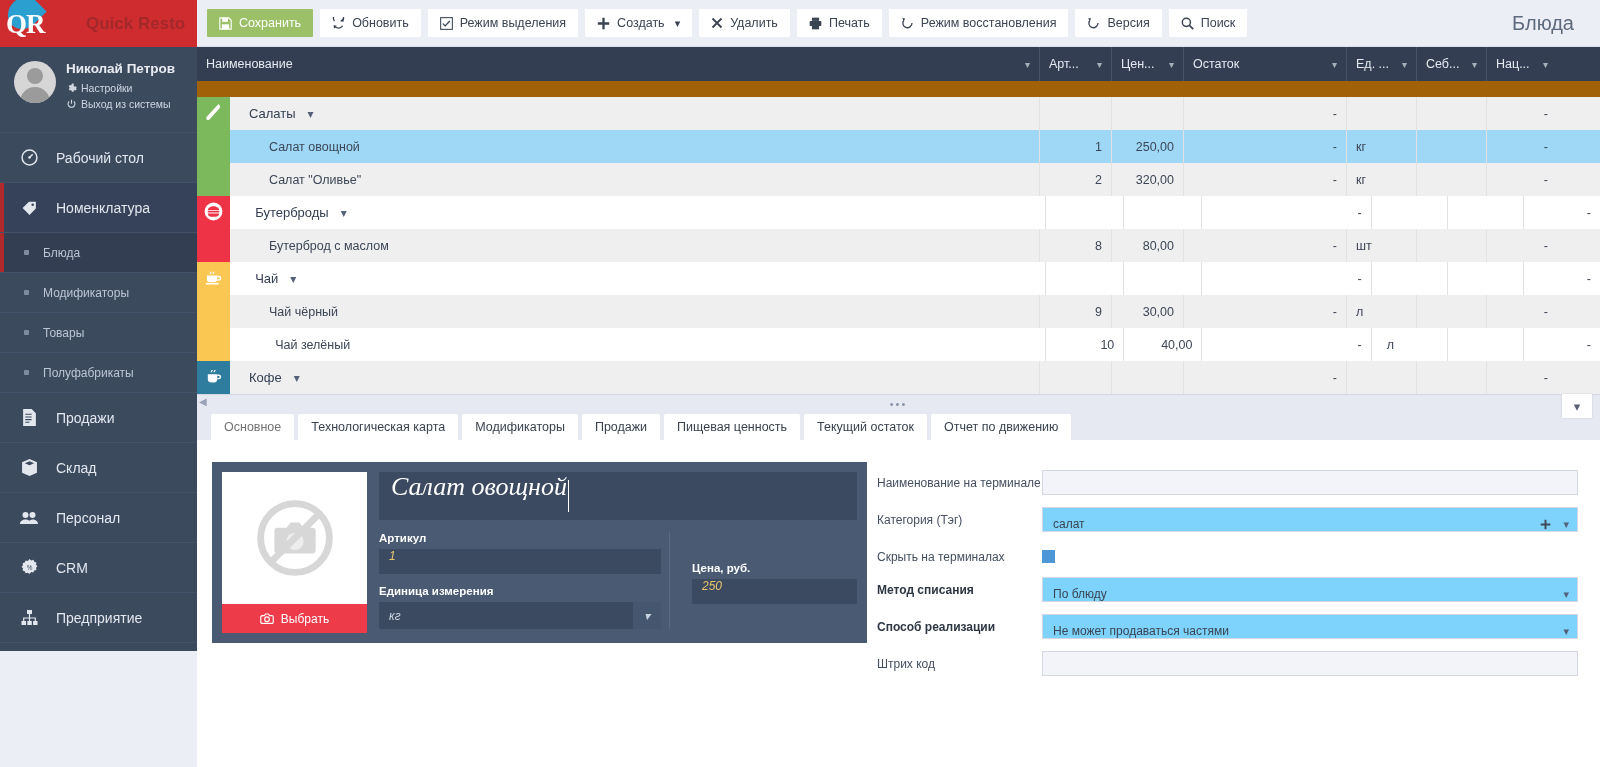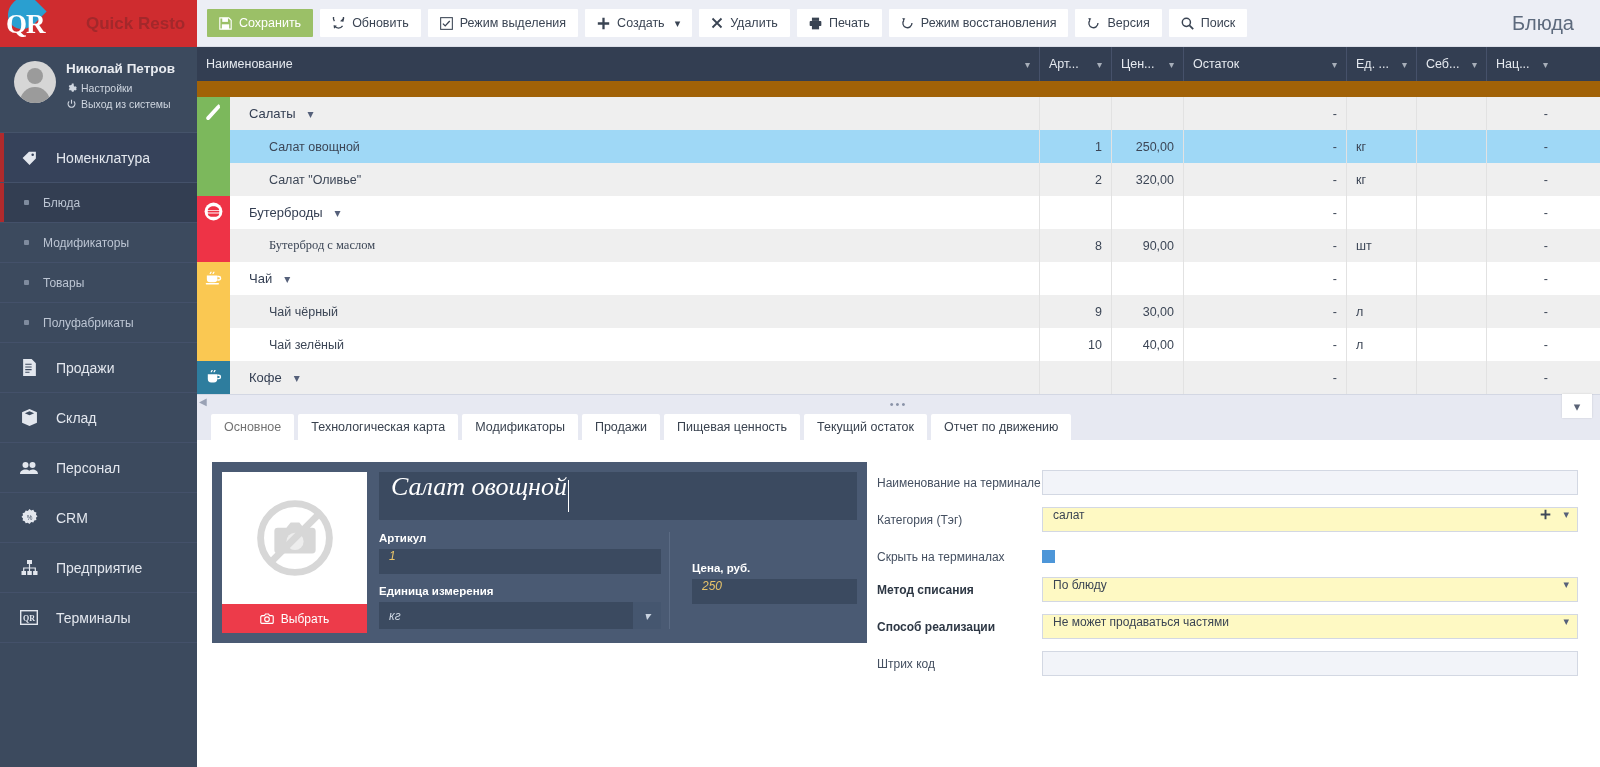--- a/index.html
+++ b/index.html
@@ -6,21 +6,21 @@
   html, body {
     width: 1600px; height: 767px;
     overflow: hidden;
     font-family: "Liberation Sans", sans-serif;
     background: #eceef5;
   }
   .app { position: relative; width: 1600px; height: 767px; display: flex; }
 
   
   .sidebar {
-    width: 197px; height: 767px;
+    width: 197px; height: 651px;
     background: #3c4a5e;
     flex: 0 0 197px;
     position: relative;
     overflow: hidden;
   }
   .logo-bar {
     height: 47px; background: #cf2c2f;
     position: relative; display: flex; align-items: center;
   }
   .logo-mark {
@@ -132,21 +132,21 @@
   .th {
     display: flex; align-items: center; padding: 0 9px;
     border-right: 1px solid #46516a; position: relative;
   }
   .th .lbl { flex: 1; overflow: hidden; white-space: nowrap; }
   .th .sortchev { opacity: .65; font-size: 10px; margin-left: 6px; }
 
   .tbody { flex: 1; overflow: hidden; position: relative; }
   .trow { display: flex; height: 33px; align-items: stretch; font-size: 12.5px; color: #3c4656; }
   .trow.odd { background: #efefef; }
-  .trow.even { background: #fff; }
+  .trow.even { background: #fff; justify-content: space-between; }
   .trow.selected { background: #9fd8f6; }
   .td {
     display: flex; align-items: center; padding: 0 9px;
     border-right: 1px solid #e2e2e2; overflow: hidden; white-space: nowrap;
   }
   .td.right { justify-content: flex-end; }
   .catbar { width: 33px; flex: 0 0 33px; display: flex; align-items: center; justify-content: center; }
   .name-cell { flex: 1; min-width: 0; }
   .group-name { display: flex; align-items: center; gap: 12px; padding-left: 10px; font-size: 13px; color: #333e52; }
   .group-name .gchev { font-size: 12px; color: #55607a; }
@@ -246,22 +246,22 @@
     padding-top: 6px; line-height: 15px;
   }
   .rf-label.bold { font-weight: bold; color: #2d3744; }
   .rf-ctl { flex: 1; }
   .rf-input {
     height: 25px; background: #f2f4f9; border: 1px solid #d3d8e3;
     width: 100%; display: flex; align-items: center; padding: 0 10px;
     font-size: 12px; color: #3a4453;
   }
   .rf-select {
-    height: 25px; background: #fef9c3; border: 1px solid #d3d8e3;
-    width: 100%; display: flex; align-items: flex-start; padding: 0 8px 0 10px;
+    height: 25px; background: #7dd3fc; border: 1px solid #d3d8e3;
+    width: 100%; display: flex; align-items: flex-end; padding: 0 8px 0 10px;
     font-size: 12px; color: #3a4453; cursor: pointer; justify-content: space-between;
   }
   .rf-select .icons { display: flex; align-items: center; gap: 12px; color: #3e4858; }
   .rf-check {
     width: 13px; height: 13px; background: #4d96d8; margin-top: 6px; cursor: pointer;
   }
   .chev-sm { font-size: 11px; color: #55607a; }
 </style>
 </head>
 <body>
@@ -292,20 +292,30 @@
           <svg width="11" height="11" viewBox="0 0 16 16">
             <path fill="none" stroke="#cfd6e0" stroke-width="1.6" d="M4.6 3.4a5 5 0 106.8 0M8 1v6"></path>
           </svg>
           <span>Выход из системы</span>
         </div>
       </div>
     </div>
 
     <div class="nav">
 
+      <div class="nav-item">
+        <span class="ico">
+          <svg width="17" height="17" viewBox="0 0 16 16">
+              <circle cx="8" cy="8" r="7" fill="none" stroke="#e3e7ee" stroke-width="1.4"></circle>
+              <path d="M8 8l3-3" stroke="#e3e7ee" stroke-width="1.4" fill="none"></path>
+              <circle cx="8" cy="8" r="1.2" fill="#e3e7ee"></circle>
+            </svg>
+        </span>
+        <span>Рабочий стол</span>
+      </div>
 
       <div class="nav-item active">
         <span class="ico">
           <svg width="17" height="17" viewBox="0 0 16 16">
               <path fill="#e3e7ee" d="M1.5 8.5l6-6H14v6.5l-6 6-6.5-6.5zM11 4.2a1.2 1.2 0 100 2.4 1.2 1.2 0 000-2.4z"></path>
             </svg>
         </span>
         <span>Номенклатура</span>
       </div>
 
@@ -569,25 +579,25 @@
             </div>
             <div class="td right" style="width: 72px; flex: 0 0 72px;"></div>
             <div class="td right" style="width: 72px; flex: 0 0 72px;"></div>
             <div class="td right" style="width: 163px; flex: 0 0 163px;">-</div>
             <div class="td " style="width: 70px; flex: 0 0 70px;"></div>
             <div class="td right" style="width: 70px; flex: 0 0 70px;"></div>
             <div class="td right" style="width: 70px; flex: 0 0 70px; border-right: none;">-</div>
           </div>
           <div class="trow odd">
             <div class="catbar" style="background: rgb(238, 51, 70);"></div>
-            <div class="td name-cell" style="width: 810px; flex: 0 0 810px; font-family: Liberation Serif, serif;">
+            <div class="td name-cell" style="width: 810px; flex: 0 0 810px;">
               <span class="child-name">Бутерброд с маслом</span>
             </div>
             <div class="td right" style="width: 72px; flex: 0 0 72px;">8</div>
-            <div class="td right" style="width: 72px; flex: 0 0 72px;">90,00</div>
+            <div class="td right" style="width: 72px; flex: 0 0 72px;">80,00</div>
             <div class="td right" style="width: 163px; flex: 0 0 163px;">-</div>
             <div class="td " style="width: 70px; flex: 0 0 70px;">шт</div>
             <div class="td right" style="width: 70px; flex: 0 0 70px;"></div>
             <div class="td right" style="width: 70px; flex: 0 0 70px; border-right: none;">-</div>
           </div>
           <div class="trow even">
             <div class="catbar" style="background: rgb(250, 200, 82); align-items: center;">
               <span><svg width="19" height="19" viewBox="0 0 20 20">
                   <path fill="#fff" d="M3 8h11v3.6A3.4 3.4 0 0110.6 15H6.4A3.4 3.4 0 013 11.6V8z"></path>
                   <path fill="none" stroke="#fff" stroke-width="1.5" d="M14 9h1.6a1.8 1.8 0 010 3.6H14"></path>

